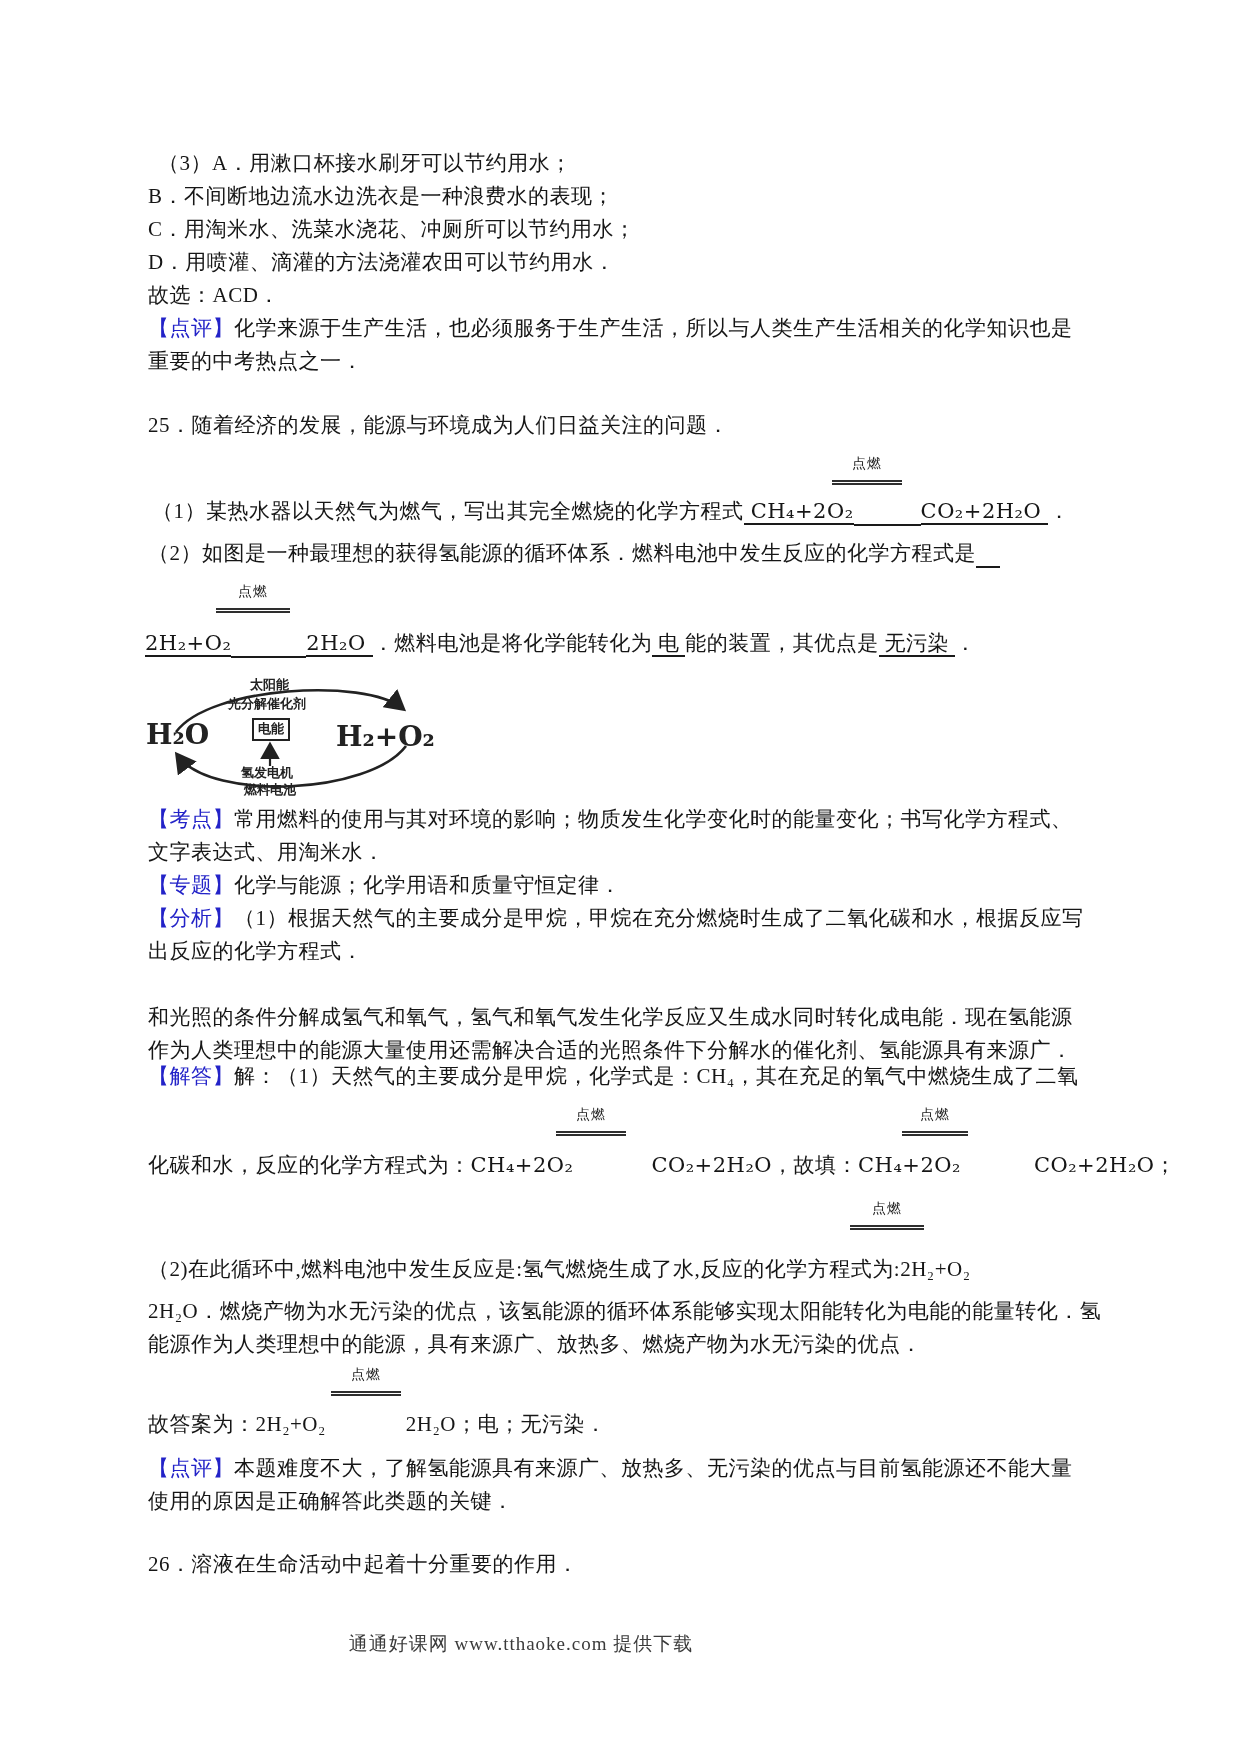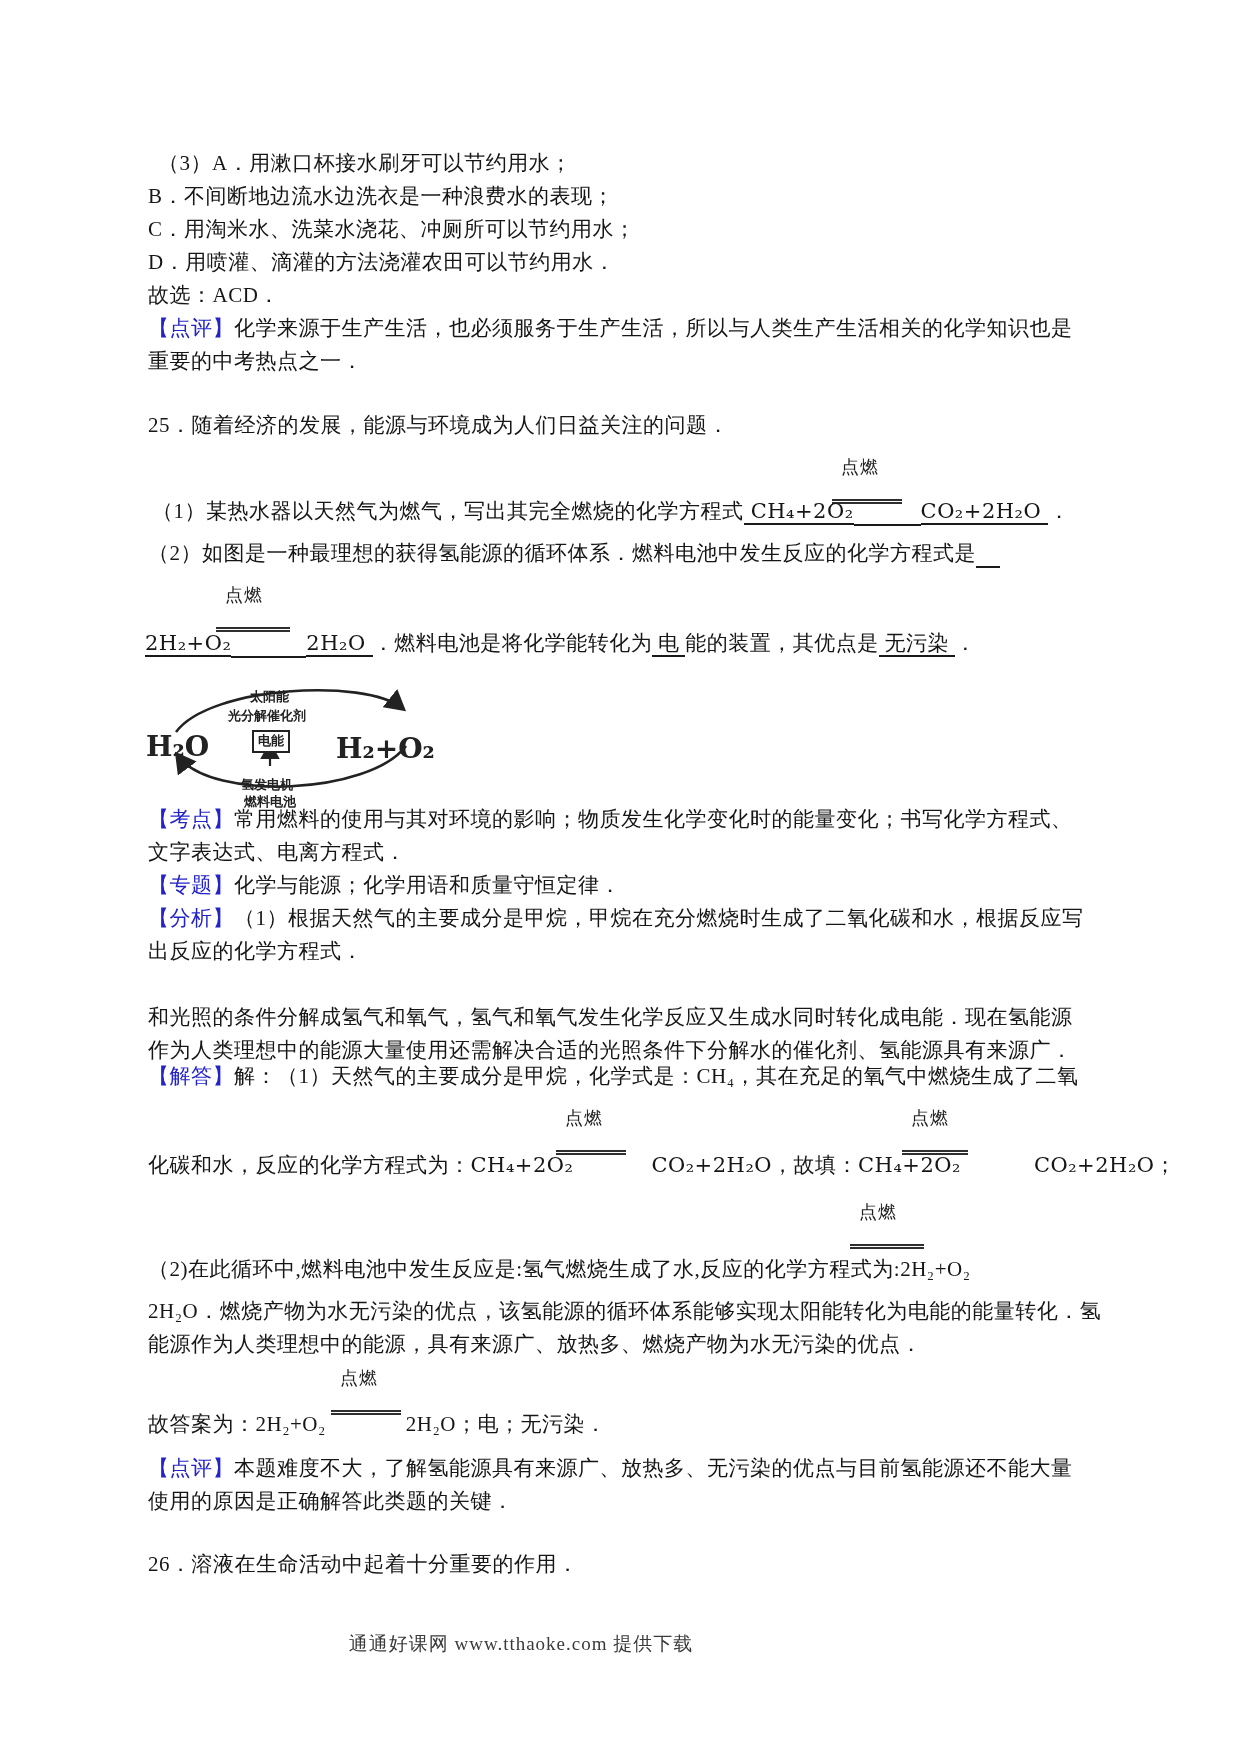--- a/index.html
+++ b/index.html
@@ -17,37 +17,37 @@
     line-height:26px;
     white-space:pre;
     letter-spacing:0.5px;
   }
   .blue{color:#2323c8;}
   .blank{border-bottom:2px solid #1a1a1a;}
   .gap{display:inline-block;height:1px;vertical-align:baseline;}
   .gap.ul{border-bottom:2px solid #1a1a1a;height:auto;}
   .cond{
     position:absolute;
-    font-size:18px;
+    font-size:14px;
     letter-spacing:1px;
-    padding:0 9px 20px 9px;
+    text-align:center;
+    padding:0 9px 7px 9px;
     border-bottom:5px double #2e2e2e;
     color:#1d1d1d;
   }
   .formula{font-family:"DejaVu Serif","Liberation Serif",serif;}
   
   #diagram{position:absolute;left:140px;top:672px;width:300px;height:134px;}
   #diagram .dlabel{
     position:absolute;
     font-size:13px;
     font-weight:bold;
     color:#222;
     letter-spacing:0;
     white-space:pre;
-    margin-top:12px;
   }
   #diagram .big{
     font-size:28px;
     font-weight:bold;
     font-family:"DejaVu Serif","Liberation Serif",serif;
   }
   #diagram .boxed{
     border:2px solid #222;
     padding:0 4px 1px 4px;
     background:#fff;
@@ -98,21 +98,21 @@
     <span class="dlabel" style="left:110px;top:4px">太阳能</span>
     <span class="dlabel" style="left:88px;top:23px">光分解催化剂</span>
     <span class="dlabel boxed" style="left:112px;top:46px">电能</span>
     <span class="dlabel big" style="left:6px;top:46px">H₂O</span>
     <span class="dlabel big" style="left:196px;top:48px">H₂+O₂</span>
     <span class="dlabel" style="left:101px;top:92px">氢发电机</span>
     <span class="dlabel" style="left:104px;top:109px">燃料电池</span>
   </div>
 
   <div class="line" style="left:148px;top:806px"><span class="blue">【考点】</span><span>常用燃料的使用与其对环境的影响；物质发生化学变化时的能量变化；书写化学方程式、</span></div>
-  <div class="line" style="left:148px;top:839px">文字表达式、电离方程式．</div>
+  <div class="line" style="left:148px;top:839px">文字表达式、用淘米水．</div>
   <div class="line" style="left:148px;top:872px"><span class="blue">【专题】</span><span>化学与能源；化学用语和质量守恒定律．</span></div>
   <div class="line" style="left:148px;top:905px"><span class="blue">【分析】</span><span>（1）根据天然气的主要成分是甲烷，甲烷在充分燃烧时生成了二氧化碳和水，根据反应写</span></div>
   <div class="line" style="left:148px;top:938px">出反应的化学方程式．</div>
   <div class="line" style="left:148px;top:1004px">和光照的条件分解成氢气和氧气，氢气和氧气发生化学反应又生成水同时转化成电能．现在氢能源</div>
   <div class="line" style="left:148px;top:1037px">作为人类理想中的能源大量使用还需解决合适的光照条件下分解水的催化剂、氢能源具有来源广．</div>
   <div class="line" style="left:148px;top:1063px"><span class="blue">【解答】</span><span>解：（1）天然气的主要成分是甲烷，化学式是：CH₄，其在充足的氧气中燃烧生成了二氧</span></div>
 
   <div class="cond" style="left:556px;top:1106px;min-width:52px">点燃</div>
   <div class="cond" style="left:902px;top:1106px;min-width:48px">点燃</div>
   <div class="line" style="left:148px;top:1152px"><span>化碳和水，反应的化学方程式为：</span><span class="formula">CH₄+2O₂</span><span class="gap" style="width:78px">&nbsp;</span><span class="formula">CO₂+2H₂O，</span><span>故填：</span><span class="formula">CH₄+2O₂</span><span class="gap" style="width:73px">&nbsp;</span><span class="formula">CO₂+2H₂O；</span></div>

